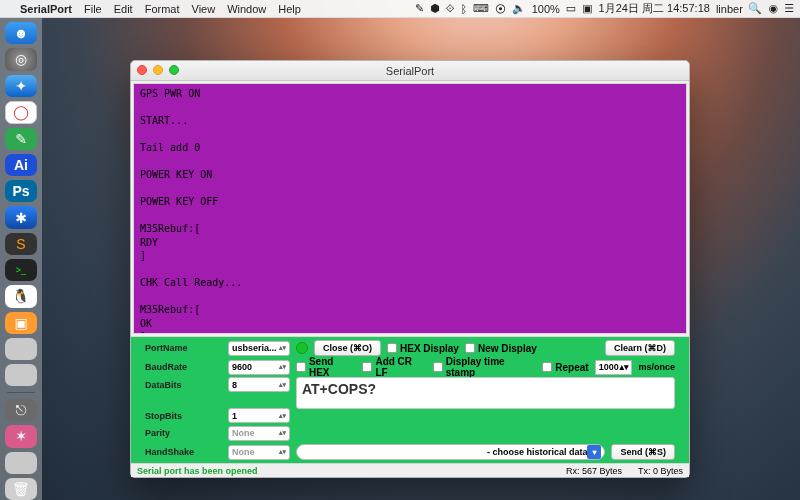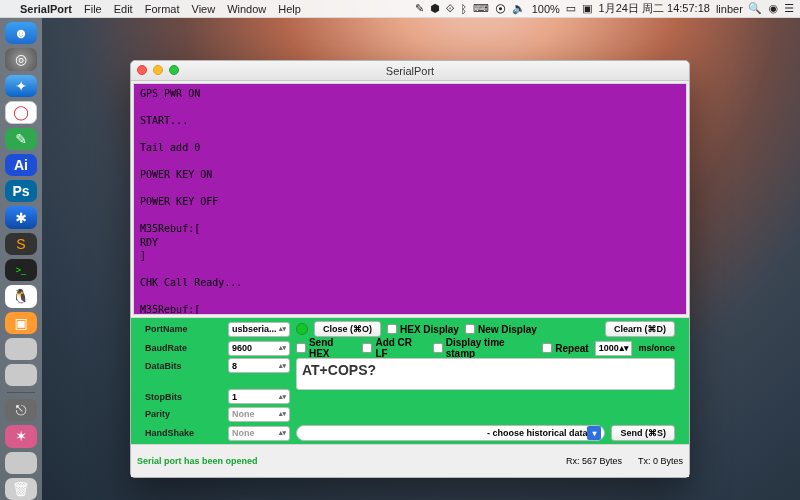--- a/index.html
+++ b/index.html
@@ -109,21 +109,21 @@
   .input-wide {
     flex:1; height: 32px; background:#fff; border:1px solid #c8c8c8; border-radius:3px;
     font-size: 14px; padding: 3px 5px; color:#333;
   }
   .dropdown-wide {
     flex:1; height: 16px; background:#fff; border:1px solid #b9b9b9; border-radius:8px;
     font-size:9px; display:flex; align-items:center; justify-content:flex-end; padding:0 3px;
   }
   .dropdown-wide .cap { width:14px; height:14px; background:#2f6fe0; border-radius:2px; display:flex; align-items:center; justify-content:center; color:#fff; font-size:8px;}
   .statusline {
-    height: 33px; background:#efefef; border-top:1px solid #d5d5d5;
+    height: 14px; background:#efefef; border-top:1px solid #d5d5d5;
     display:flex; align-items:center; justify-content:space-between;
     font-size:9px; padding:0 6px;
   }
   .statusline .ok { color:#15a62e; font-weight:600;}
   .flex1 { flex:1; }
 </style>
 </head>
 <body>
 
 <div class="wallpaper"></div>

